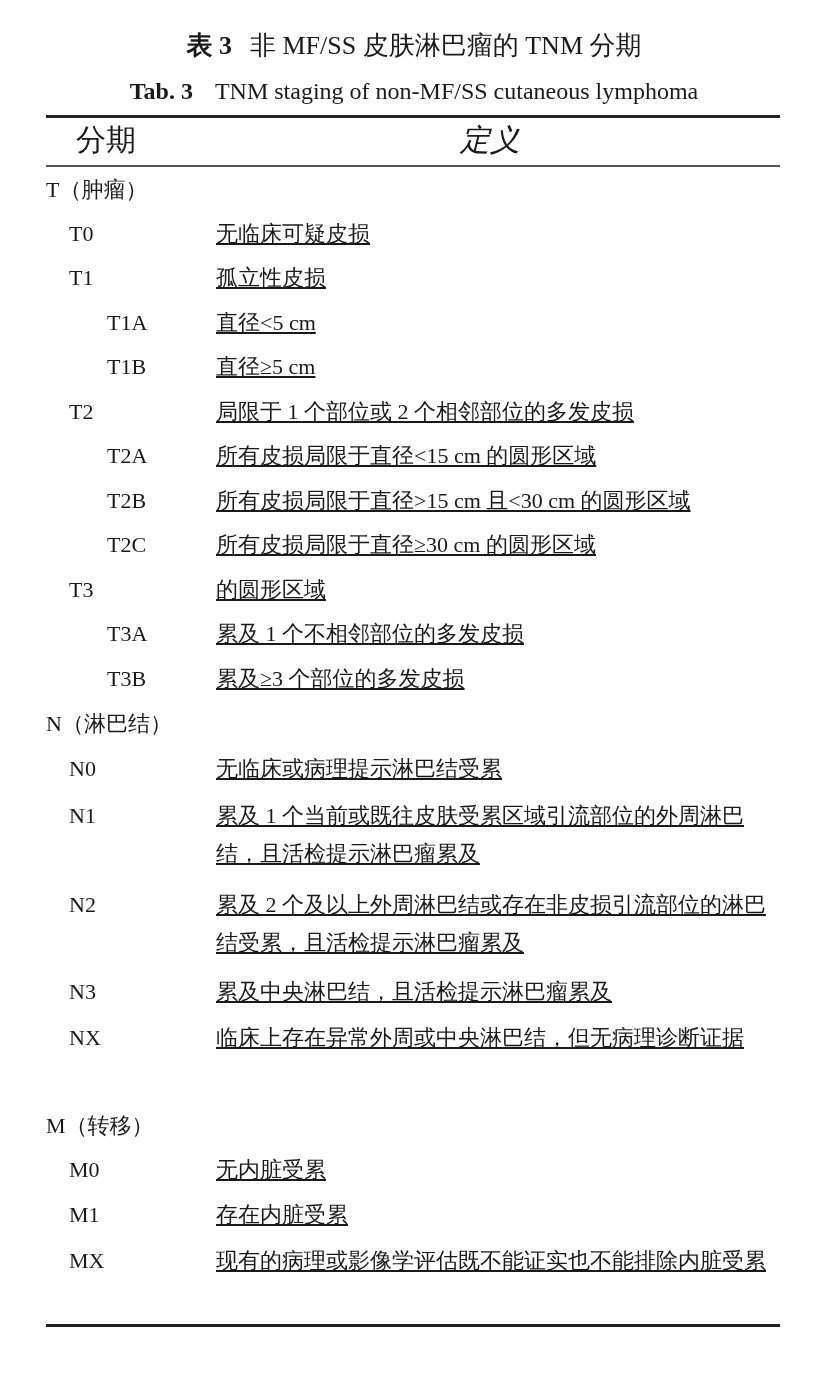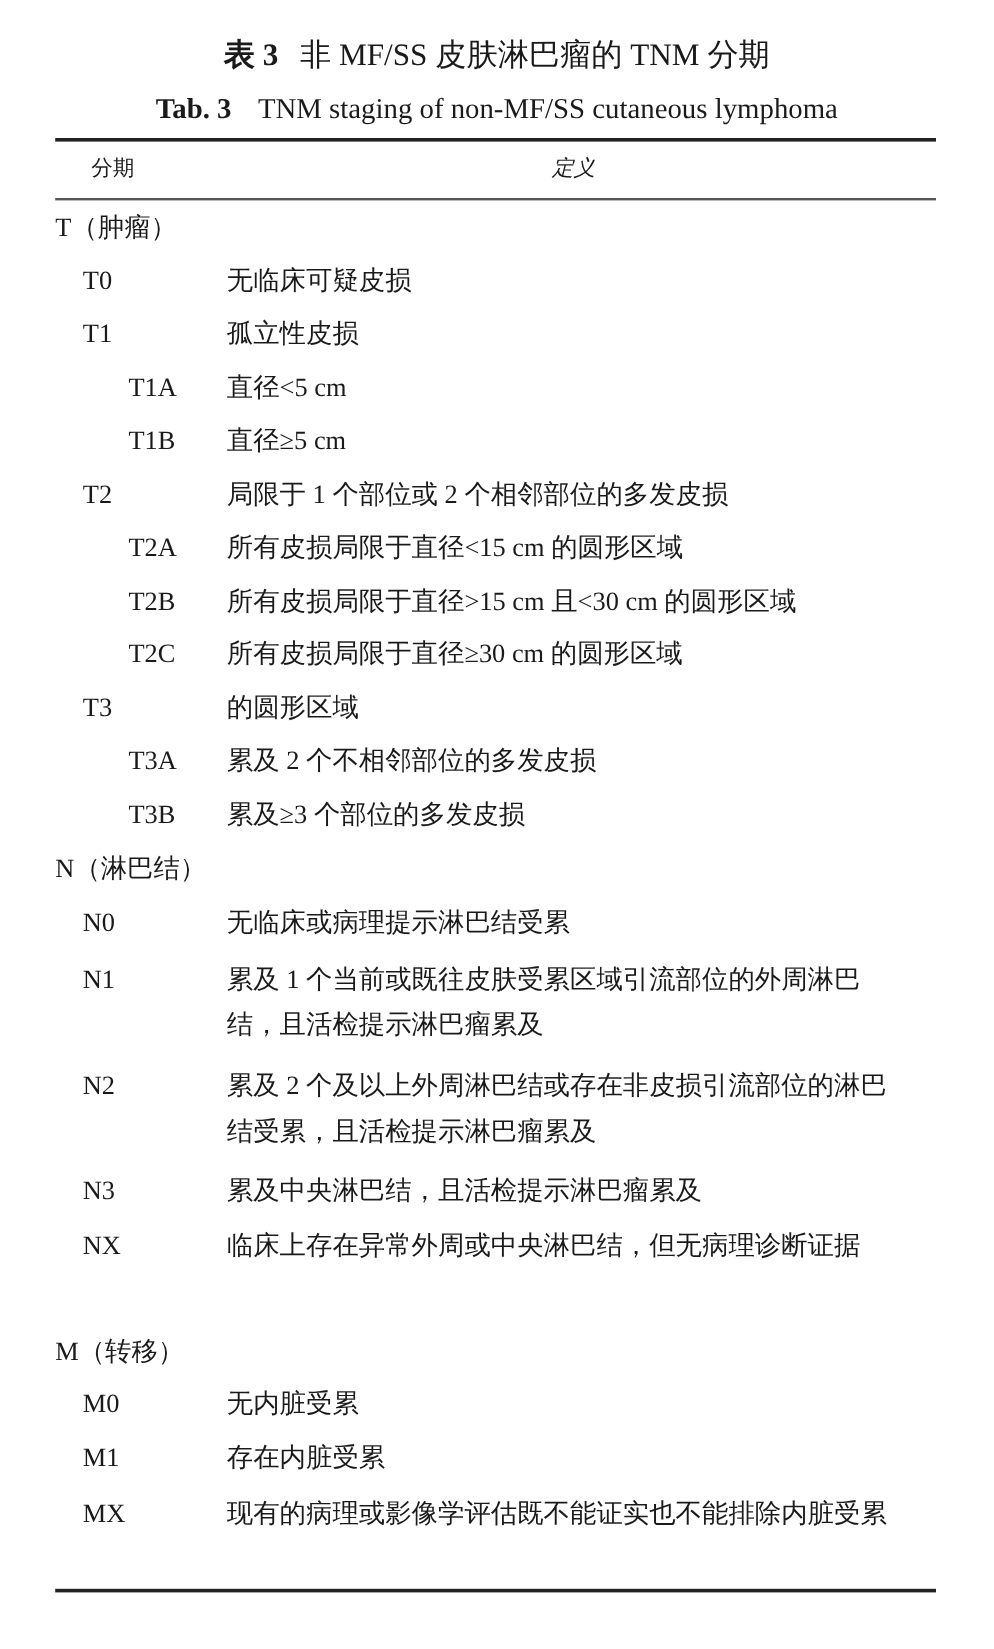--- a/index.html
+++ b/index.html
@@ -56,44 +56,45 @@
       position: absolute;
       top: 1324px;
       left: 46px;
       width: 734px;
       height: 3px;
       background: #222;
     }
     .col-head {
       position: absolute;
       top: 124px;
-      font-size: 18px;
+      font-size: 30px;
       line-height: 32px;
     }
     .col-head.stage { left: 76px; }
     .col-head.def { left: 460px; font-style: italic; }
 
     .row {
       position: absolute;
       left: 0;
       width: 828px;
       font-size: 22px;
       line-height: 38px;
     }
     .row .stage {
       position: absolute;
       top: 0;
       white-space: nowrap;
     }
     .row .def {
       position: absolute;
       top: 0;
-      left: 189px;
+      left: 216px;
       width: 560px;
       white-space: normal;
+      text-decoration: underline;
     }
     .group .stage { left: 46px; }
     .lvl1 .stage { left: 69px; }
     .lvl2 .stage { left: 93px; margin-left: 14px; }
   </style>
 </head>
 <body>
 
 <div class="caption-cn">
   <span class="label">表 3</span><span>非 MF/SS 皮肤淋巴瘤的 TNM 分期</span>
@@ -141,21 +142,21 @@
 <div class="row lvl2" style="top:526px">
   <span class="stage">T2C</span>
   <span class="def">所有皮损局限于直径≥30 cm 的圆形区域</span>
 </div>
 <div class="row lvl1" style="top:571px">
   <span class="stage">T3</span>
   <span class="def">的圆形区域</span>
 </div>
 <div class="row lvl2" style="top:615px">
   <span class="stage">T3A</span>
-  <span class="def">累及 2 个不相邻部位的多发皮损</span>
+  <span class="def">累及 1 个不相邻部位的多发皮损</span>
 </div>
 <div class="row lvl2" style="top:660px">
   <span class="stage">T3B</span>
   <span class="def">累及≥3 个部位的多发皮损</span>
 </div>
 
 <div class="row group" style="top:705px">
   <span class="stage">N（淋巴结）</span>
 </div>
 <div class="row lvl1" style="top:750px">

